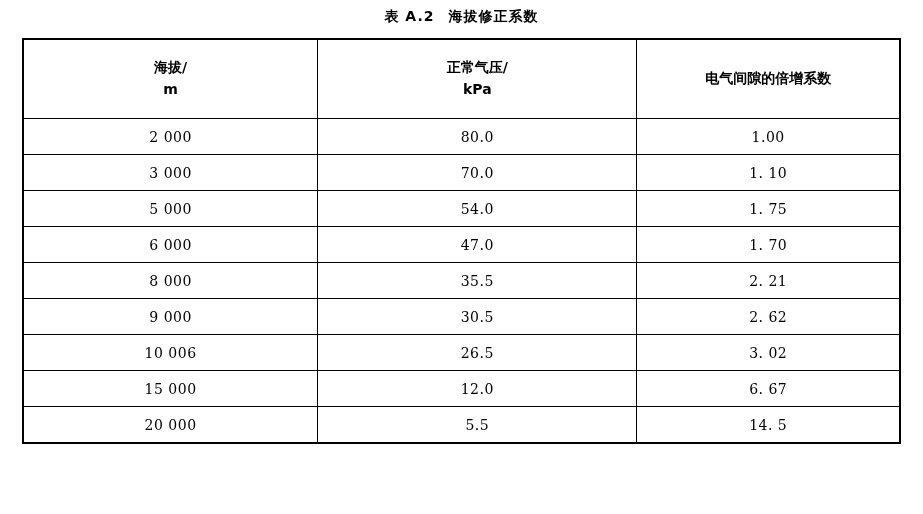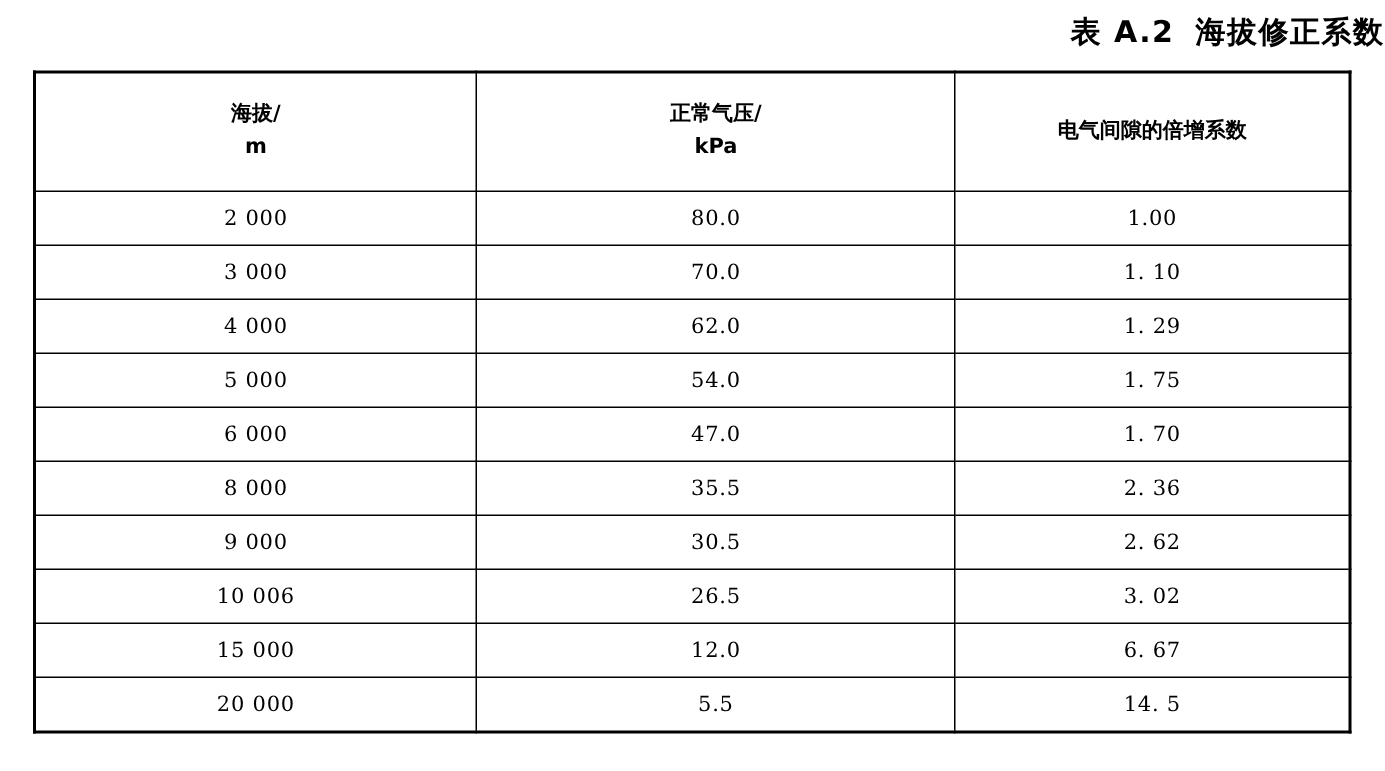--- a/index.html
+++ b/index.html
@@ -14,22 +14,22 @@
     color: #000000;
     overflow: hidden;
   }
   .page {
     position: relative;
     width: 923px;
     height: 514px;
     box-sizing: border-box;
   }
   .table-caption {
-    text-align: right;
-    font-size: 20px;
+    text-align: center;
+    font-size: 14px;
     font-weight: bold;
     letter-spacing: 1px;
     padding-top: 8px;
     padding-bottom: 12px;
     font-family: "DejaVu Sans", "Liberation Sans", sans-serif;
   }
   .table-caption .cap-num {
     margin-right: 14px;
   }
   .table-wrap {
@@ -108,38 +108,33 @@
           <td class="num">2 000</td>
           <td class="num">80.0</td>
           <td class="num">1.00</td>
         </tr>
         <tr>
           <td class="num">3 000</td>
           <td class="num">70.0</td>
           <td class="num">1. 10</td>
         </tr>
         <tr>
-          <td class="num">4 000</td>
-          <td class="num">62.0</td>
-          <td class="num">1. 29</td>
-        </tr>
-        <tr>
           <td class="num">5 000</td>
           <td class="num">54.0</td>
           <td class="num">1. 75</td>
         </tr>
         <tr>
           <td class="num">6 000</td>
           <td class="num">47.0</td>
           <td class="num">1. 70</td>
         </tr>
         <tr>
           <td class="num">8 000</td>
           <td class="num">35.5</td>
-          <td class="num">2. 36</td>
+          <td class="num">2. 21</td>
         </tr>
         <tr>
           <td class="num">9 000</td>
           <td class="num">30.5</td>
           <td class="num">2. 62</td>
         </tr>
         <tr>
           <td class="num">10 006</td>
           <td class="num">26.5</td>
           <td class="num">3. 02</td>

